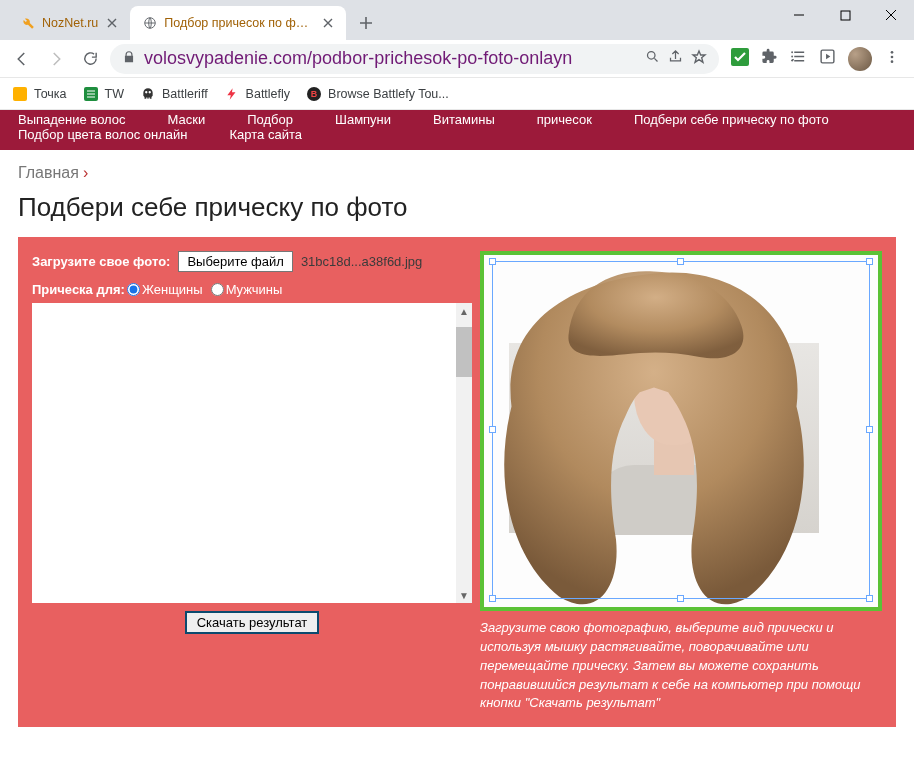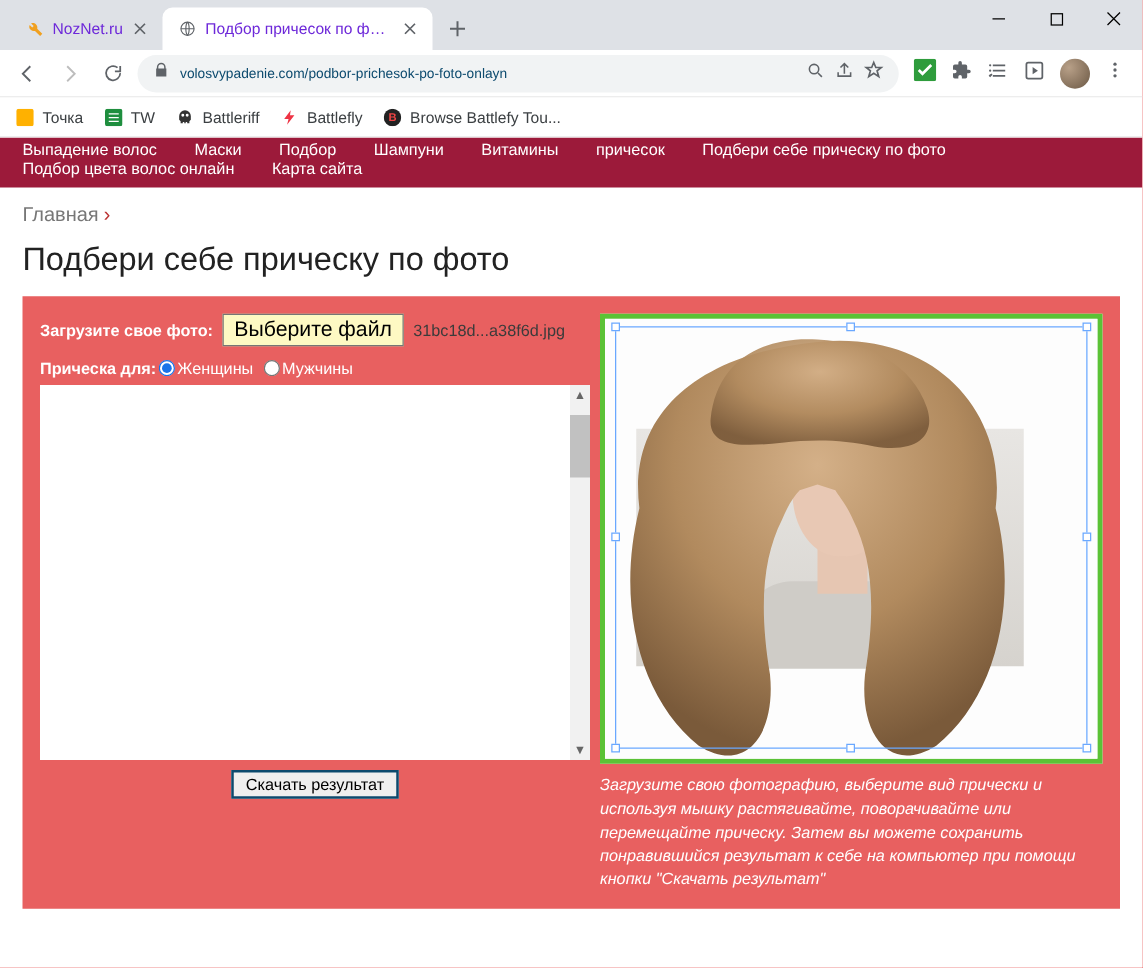--- a/index.html
+++ b/index.html
@@ -1,58 +1,58 @@
 <!DOCTYPE html>
 <html><head>
 <meta charset="utf-8">
 <style>
 * { box-sizing: border-box; margin: 0; padding: 0; }
 body { font-family: "Segoe UI", Arial, sans-serif; background: #fff; width: 914px; height: 774px; overflow: hidden; }
 
 
 .window-titlebar { height: 40px; background: #dee1e6; display: flex; justify-content: space-between; align-items: stretch; }
 .tabs-row { display: flex; align-items: flex-end; height: 40px; padding-left: 8px; }
-.tab { display: flex; align-items: center; gap: 6px; padding: 8px 10px 8px 12px; font-size: 12.5px; color: #6d28d9; height: 34px; border-radius: 8px 8px 0 0; max-width: 220px; }
+.tab { display: flex; align-items: center; gap: 6px; padding: 8px 10px 8px 12px; font-size: 12.5px; color: #a16207; height: 34px; border-radius: 8px 8px 0 0; max-width: 220px; }
 .tab.inactive { background: transparent; }
 .tab.active { background: #fff; }
 .tab-favicon { width: 16px; height: 16px; display: inline-flex; align-items: center; justify-content: center; }
 .tab-title { white-space: nowrap; overflow: hidden; text-overflow: ellipsis; max-width: 150px; }
 .tab-close { width: 16px; height: 16px; color: #5f6368; cursor: pointer; display:flex; align-items:center; justify-content:center; }
 .new-tab { width: 28px; height: 28px; display: flex; align-items: center; justify-content: center; color: #5f6368; margin-left: 6px; margin-bottom:3px; cursor: pointer; }
 .window-controls { display: flex; }
 .win-btn { width: 46px; height: 30px; display: flex; align-items: center; justify-content: center; color: #000; cursor:pointer; }
 
 
 .addr-row { height: 38px; background: #fff; display: flex; align-items: center; padding: 0 8px; border-bottom: 1px solid #e7e7e7; gap: 6px; }
 .nav-btn { width: 28px; height: 28px; display: flex; align-items:center; justify-content:center; color:#5f6368; border-radius:50%; cursor:pointer; }
 .nav-btn.disabled { color: #bdbdbd; }
 .omnibox { flex: 1; height: 30px; background: #f1f3f4; border-radius: 15px; display: flex; align-items: center; padding: 0 12px; gap: 8px; color:#5f6368; }
-.omnibox input { border:none; background:transparent; font-size: 11px; color:#0c4a6e; flex:1; outline:none; }
+.omnibox input { border:none; background:transparent; font-size: 18px; color:#701a75; flex:1; outline:none; }
 .ext-icons { display:flex; align-items:center; gap:12px; padding: 0 6px; color:#5f6368; }
 .avatar { width: 24px; height: 24px; border-radius: 50%; background: radial-gradient(circle at 30% 30%, #b8a088, #6b5844); }
 
 
 .bm-row { height: 32px; background:#fff; display:flex; align-items:center; padding: 0 12px; gap: 16px; border-bottom: 1px solid #e7e7e7; font-size: 12.5px; color:#3c4043; }
 .bm { display:flex; align-items:center; gap:6px; cursor:pointer; }
 .bm-icon { width:16px; height:16px; display:inline-flex; align-items:center; justify-content:center; }
 
 
 .page { height: calc(774px - 40px - 38px - 32px); overflow:hidden; background:#fff; }
 .site-nav { background:#9c1a3a; color:#fff; font-size: 13px; padding: 2px 18px 8px; }
-.site-nav .row { display:flex; flex-wrap:wrap; gap: 30px; }
+.site-nav .row { display:flex; flex-wrap:wrap; gap: 42px; }
 .breadcrumb { padding: 14px 18px 0; font-size: 16px; color:#777; }
 .breadcrumb .sep { color:#b33; margin-left:4px; }
 h1.page-title { font-size: 26px; font-weight: 400; color:#222; padding: 10px 18px 14px; }
 
 .main-panel { margin: 0 18px 12px; background:#e86060; padding: 14px; display:flex; gap: 8px; color:#fff; font-size:13px; }
 .left-col { width: 440px; }
 .right-col { flex:1; position:relative;font-style:italic; }
 
 .upload-row { display:flex; align-items:center; gap:8px; font-weight:600; font-size:13px; margin-bottom:10px; }
-.file-btn { background:#fef9c3; color:#000; font-weight:400; padding: 2px 8px; border:1px solid #767676; font-size:17px; cursor:pointer; }
+.file-btn { background:#ffffff; color:#000; font-weight:400; padding: 2px 8px; border:1px solid #767676; font-size:13px; cursor:pointer; }
 .file-name { color:#3b3b3b; font-weight:400; }
 
 .gender-row { font-weight:600; font-size:13px; margin-bottom:6px; display:flex; align-items:center; gap:2px; }
 .gender-row input { accent-color: #1a73e8; }
 .gender-row label { font-weight:400; margin-right:6px; }
 
 .hair-grid { background:#fff; height: 300px; overflow:hidden; position:relative; display:flex; }
 .grid-inner { flex:1; padding: 6px 4px; display:grid; grid-template-columns: repeat(8, 1fr); grid-auto-rows: 56px; gap: 0px 0px; align-items: center; justify-items: center; }
 .hair-thumb { width: 46px; height: 50px; position:relative; cursor:pointer; }
 .scrollbar { width: 16px; background:#f1f1f1; display:flex; flex-direction:column; }

